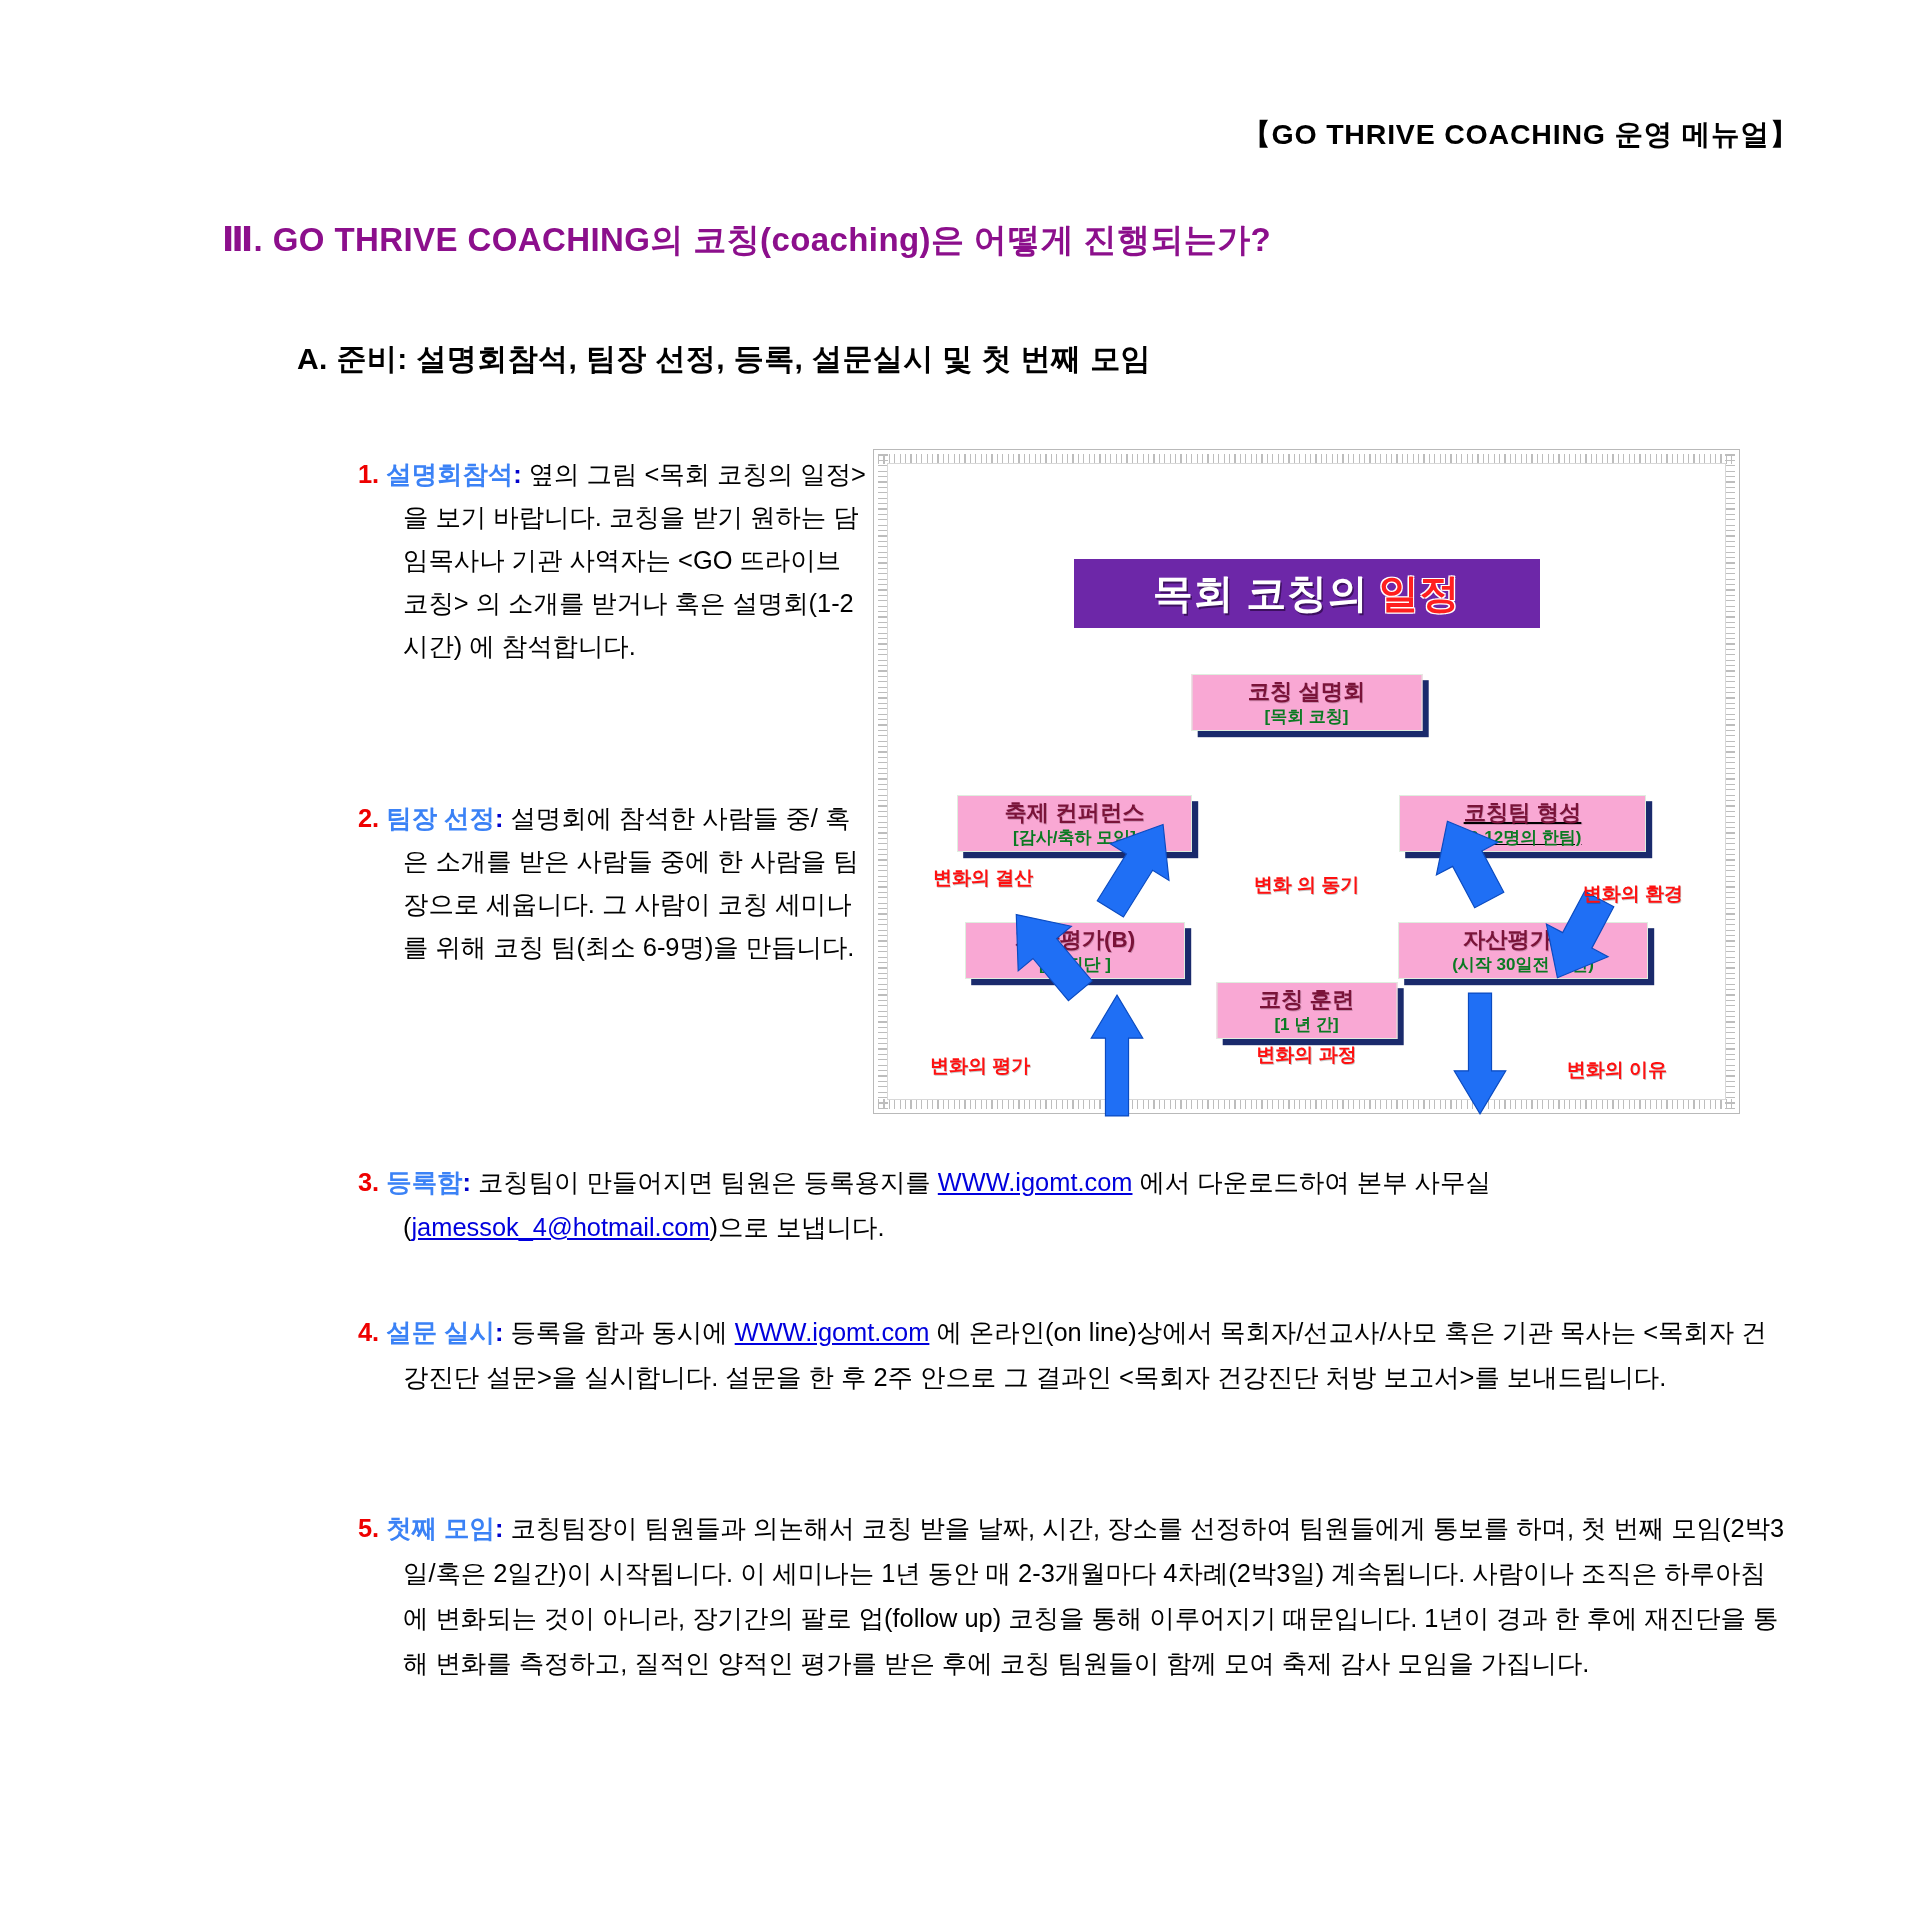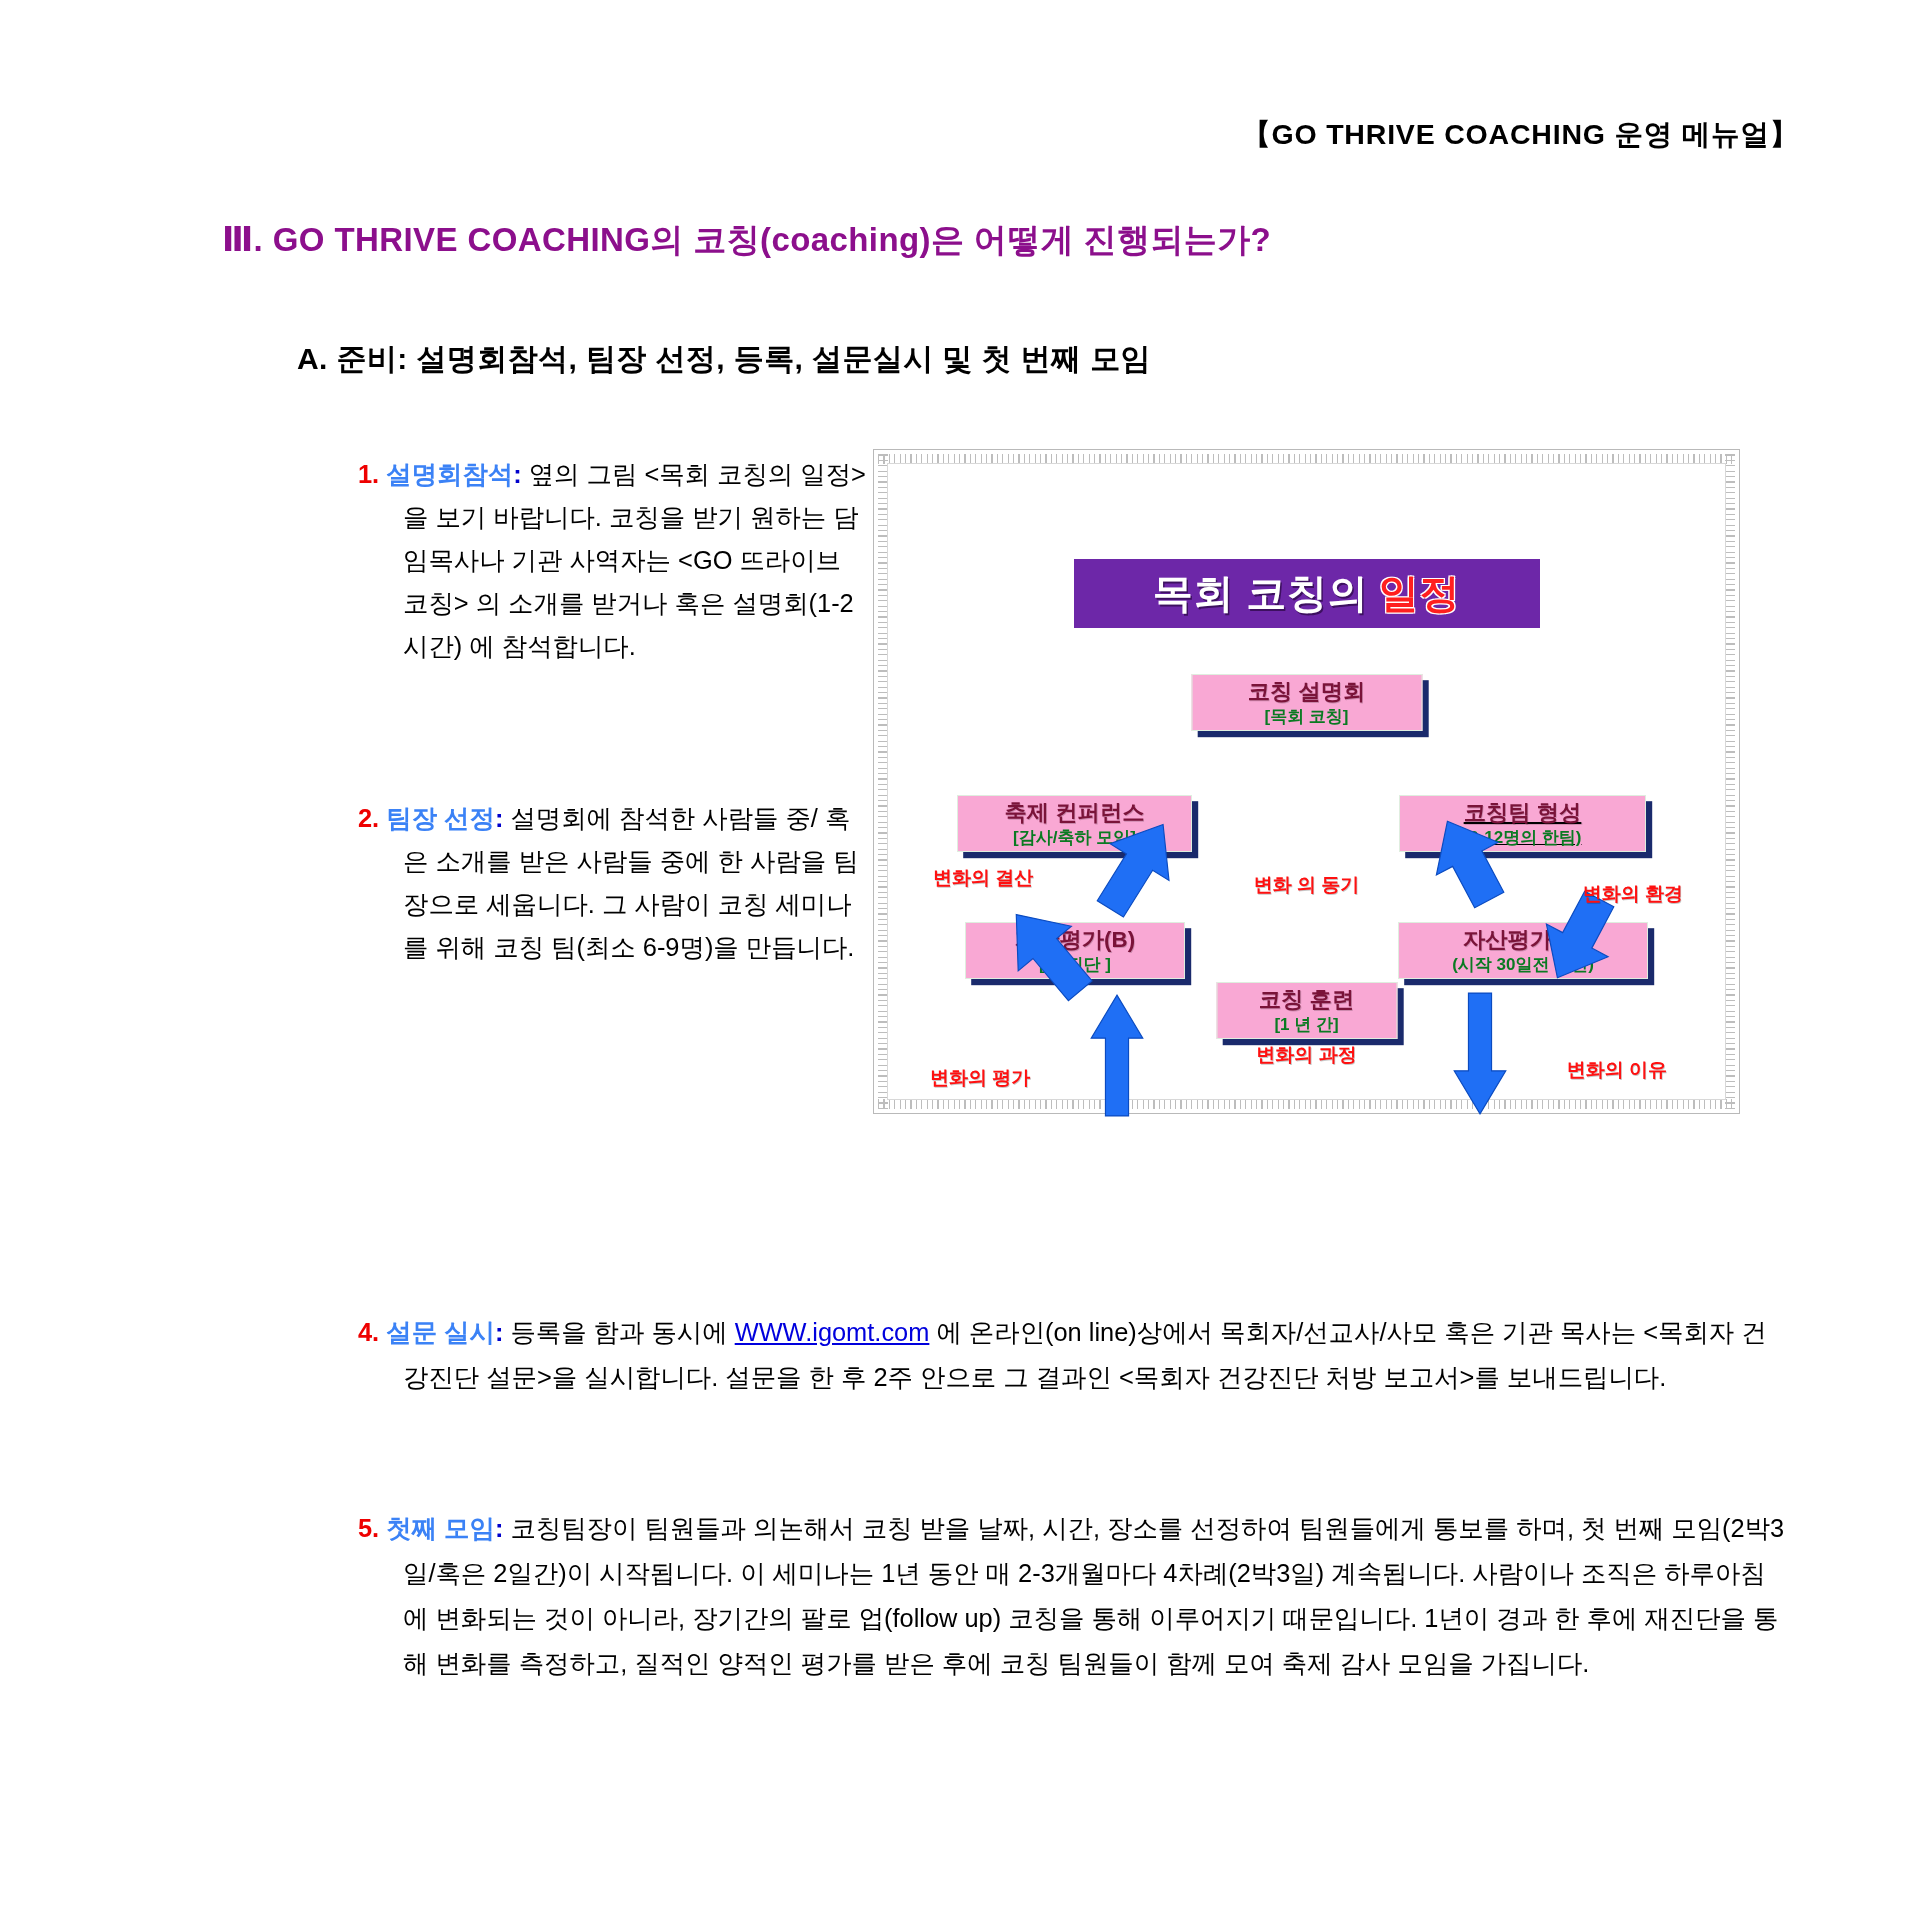--- a/index.html
+++ b/index.html
@@ -166,21 +166,21 @@
   .edge-label{
     position:absolute;
     font-size:19px;font-weight:bold;color:#ff1010;
     text-shadow:0.8px 0.8px 0 rgba(0,0,0,.22);
     white-space:nowrap;
   }
   #lab-motive { top:408px; left:50%; transform:translateX(-50%); }
   #lab-env    { top:417px; right:42px;text-align:right; }
   #lab-reason { top:593px; right:58px; }
   #lab-process{ top:578px; left:50%; transform:translateX(-50%); }
-  #lab-eval   { top:589px; left:42px;margin-top:12px; }
+  #lab-eval   { top:589px; left:42px; }
   #lab-settle { top:401px; left:45px; }
 
   .arrow{ position:absolute; }
   .arrow svg{ display:block; overflow:visible; }
 
   #arr-tr{ top:349px; right:216px; }
   #arr-rd{ top:426px; right:106px; }
   #arr-bl{ top:526px; right:216px; }
   #arr-lu{ top:435px; left:116px; }
   #arr-ul{ top:349px; left:204px; }
@@ -297,20 +297,26 @@
       <div class="edge-label" id="lab-motive">변화 의 동기</div>
       <div class="edge-label" id="lab-env">변화의 환경</div>
       <div class="edge-label" id="lab-reason">변화의 이유</div>
       <div class="edge-label" id="lab-process">변화의 과정</div>
       <div class="edge-label" id="lab-eval">변화의 평가</div>
       <div class="edge-label" id="lab-settle">변화의 결산</div>
 
     </div>
   </div>
 
+  <div class="wide-item" id="item3">
+    <span class="hang">
+      <span class="num">3.</span>
+      <span class="term">등록함</span><span class="colon">:</span><span> 코칭팀이 만들어지면 팀원은 등록용지를 </span><span class="link">WWW.igomt.com</span><span> 에서 다운로드하여 본부 사무실(</span><span class="link">jamessok_4@hotmail.com</span><span>)으로 보냅니다.</span>
+    </span>
+  </div>
 
   <div class="wide-item" id="item4">
     <span class="hang">
       <span class="num">4.</span>
       <span class="term">설문 실시</span><span class="colon">:</span><span> 등록을 함과 동시에 </span><span class="link">WWW.igomt.com</span><span> 에 온라인(on line)상에서 목회자/선교사/사모 혹은 기관 목사는 &lt;목회자 건강진단 설문&gt;을 실시합니다. 설문을 한 후 2주 안으로 그 결과인 &lt;목회자 건강진단 처방 보고서&gt;를 보내드립니다.</span>
     </span>
   </div>
 
   <div class="wide-item" id="item5">
     <span class="hang">

